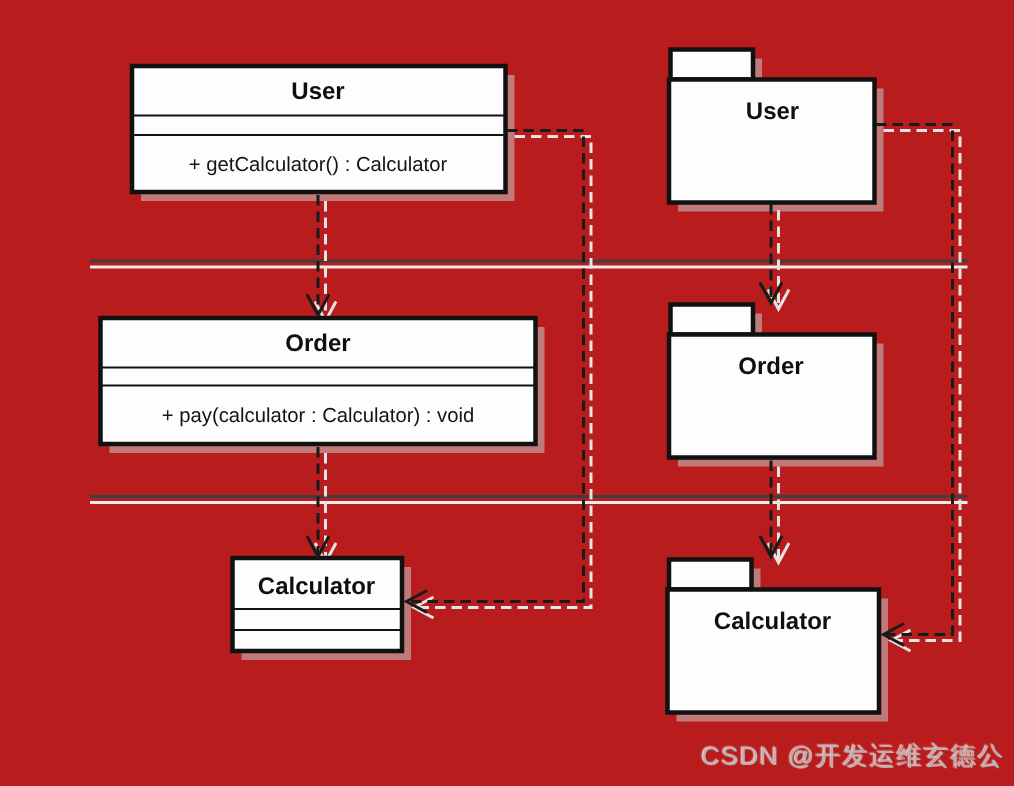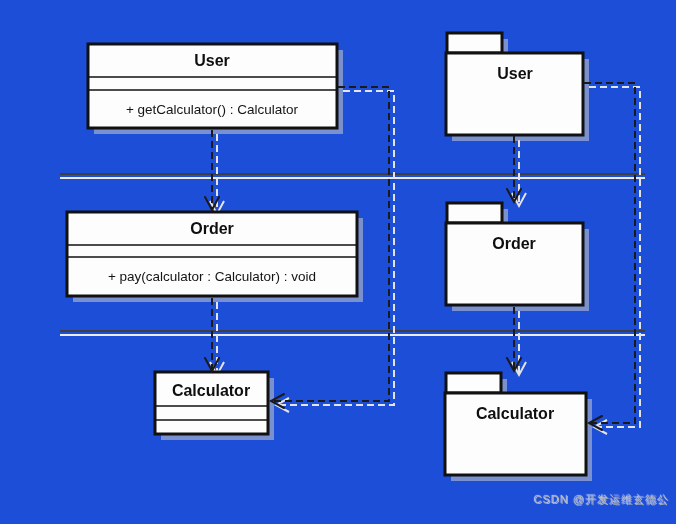--- a/index.html
+++ b/index.html
@@ -1,39 +1,39 @@
 <!DOCTYPE html>
 <html><head>
 <meta charset="utf-8">
 <style>
   html,body{margin:0;padding:0;background:#ffffff;}
   .canvas{
     position:relative;
     width:676px;height:524px;
-    background:#1d4ed8;
+    background:#b91c1c;
     overflow:hidden;
     font-family:"Liberation Sans", sans-serif;
   }
   svg{position:absolute;left:0;top:0;}
   
   .shadow{fill:#c9c9c9;opacity:.55;stroke:none;}
   .box{fill:#fdfdfd;stroke:#111111;stroke-width:3;}
   .inline{stroke:#111111;stroke-width:1.4;}
   .sep{stroke:#3f3f3f;stroke-width:2;}
   .sep-echo{stroke:#ebebeb;stroke-width:2;}
   .dep{stroke:#1a1a1a;stroke-width:2;fill:none;stroke-dasharray:7 4;}
   .dep-head{stroke:#1a1a1a;stroke-width:2;fill:none;stroke-linecap:round;}
   .dep-echo{stroke:#e4e4e4;stroke-width:2;fill:none;stroke-dasharray:7 4;}
   .dep-head-echo{stroke:#e4e4e4;stroke-width:2;fill:none;}
   
   .t-title{font-family:"Liberation Sans",sans-serif;font-size:16px;font-weight:bold;fill:#0f0f0f;text-anchor:middle;}
   .t-op{font-family:"Liberation Sans",sans-serif;font-size:13.5px;fill:#141414;text-anchor:middle;}
   .watermark{
     position:absolute;top:493px;right:6px;
-    font-size:11px;color:#b4b4b4;letter-spacing:1px;
+    font-size:17px;color:#b4b4b4;letter-spacing:1px;
     text-shadow:-1px -1px 1px rgba(255,255,255,.85);
     white-space:nowrap;
   }
 </style>
 </head>
 <body>
 
 <div class="canvas">
 <svg width="676" height="524" viewBox="0 0 676 524">
 

